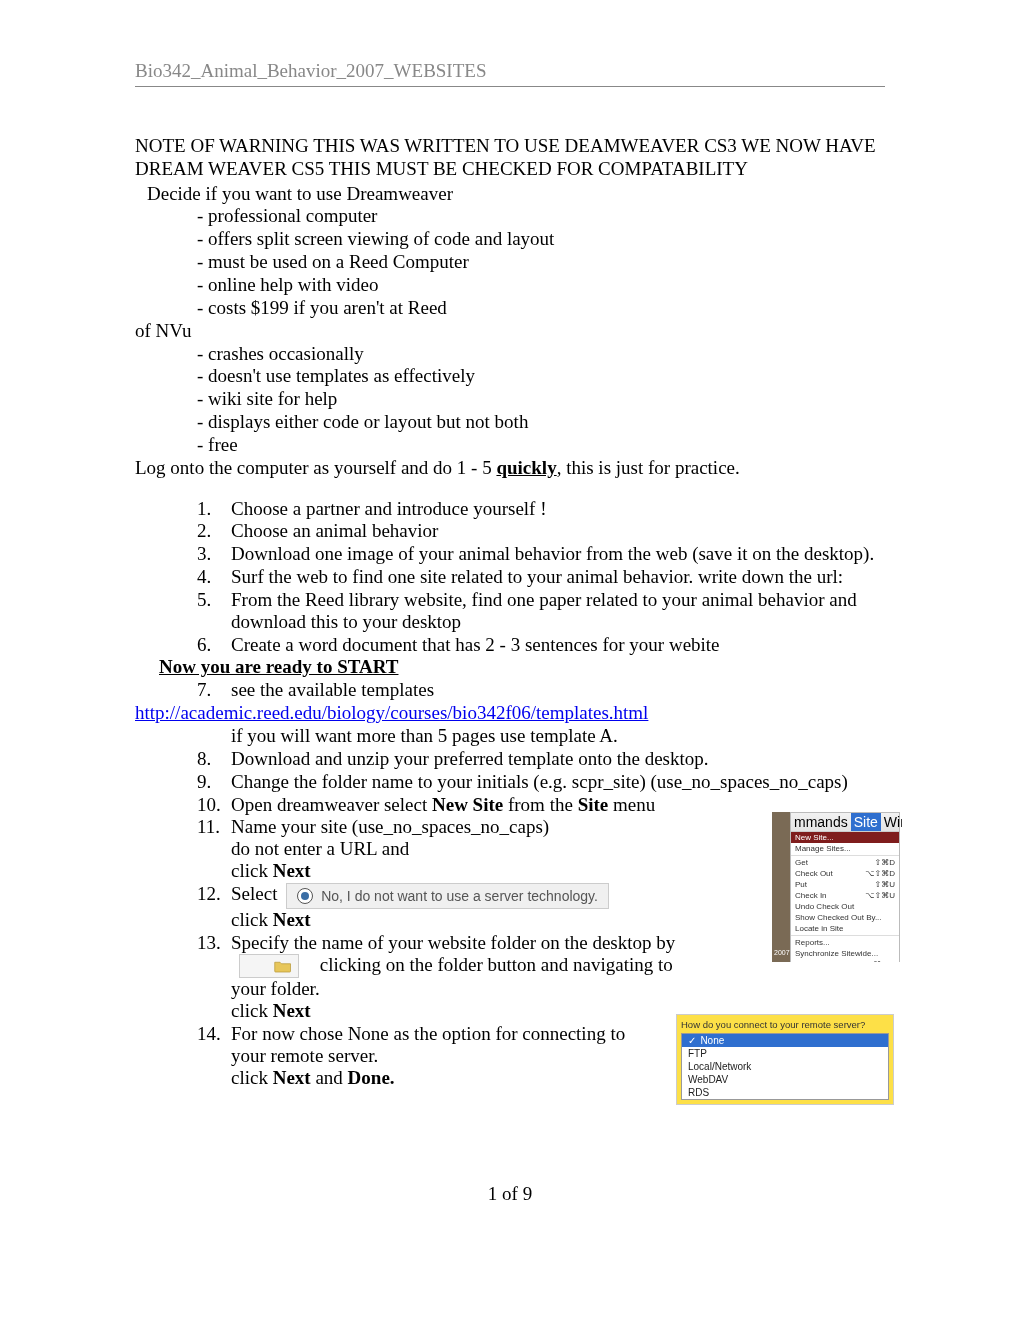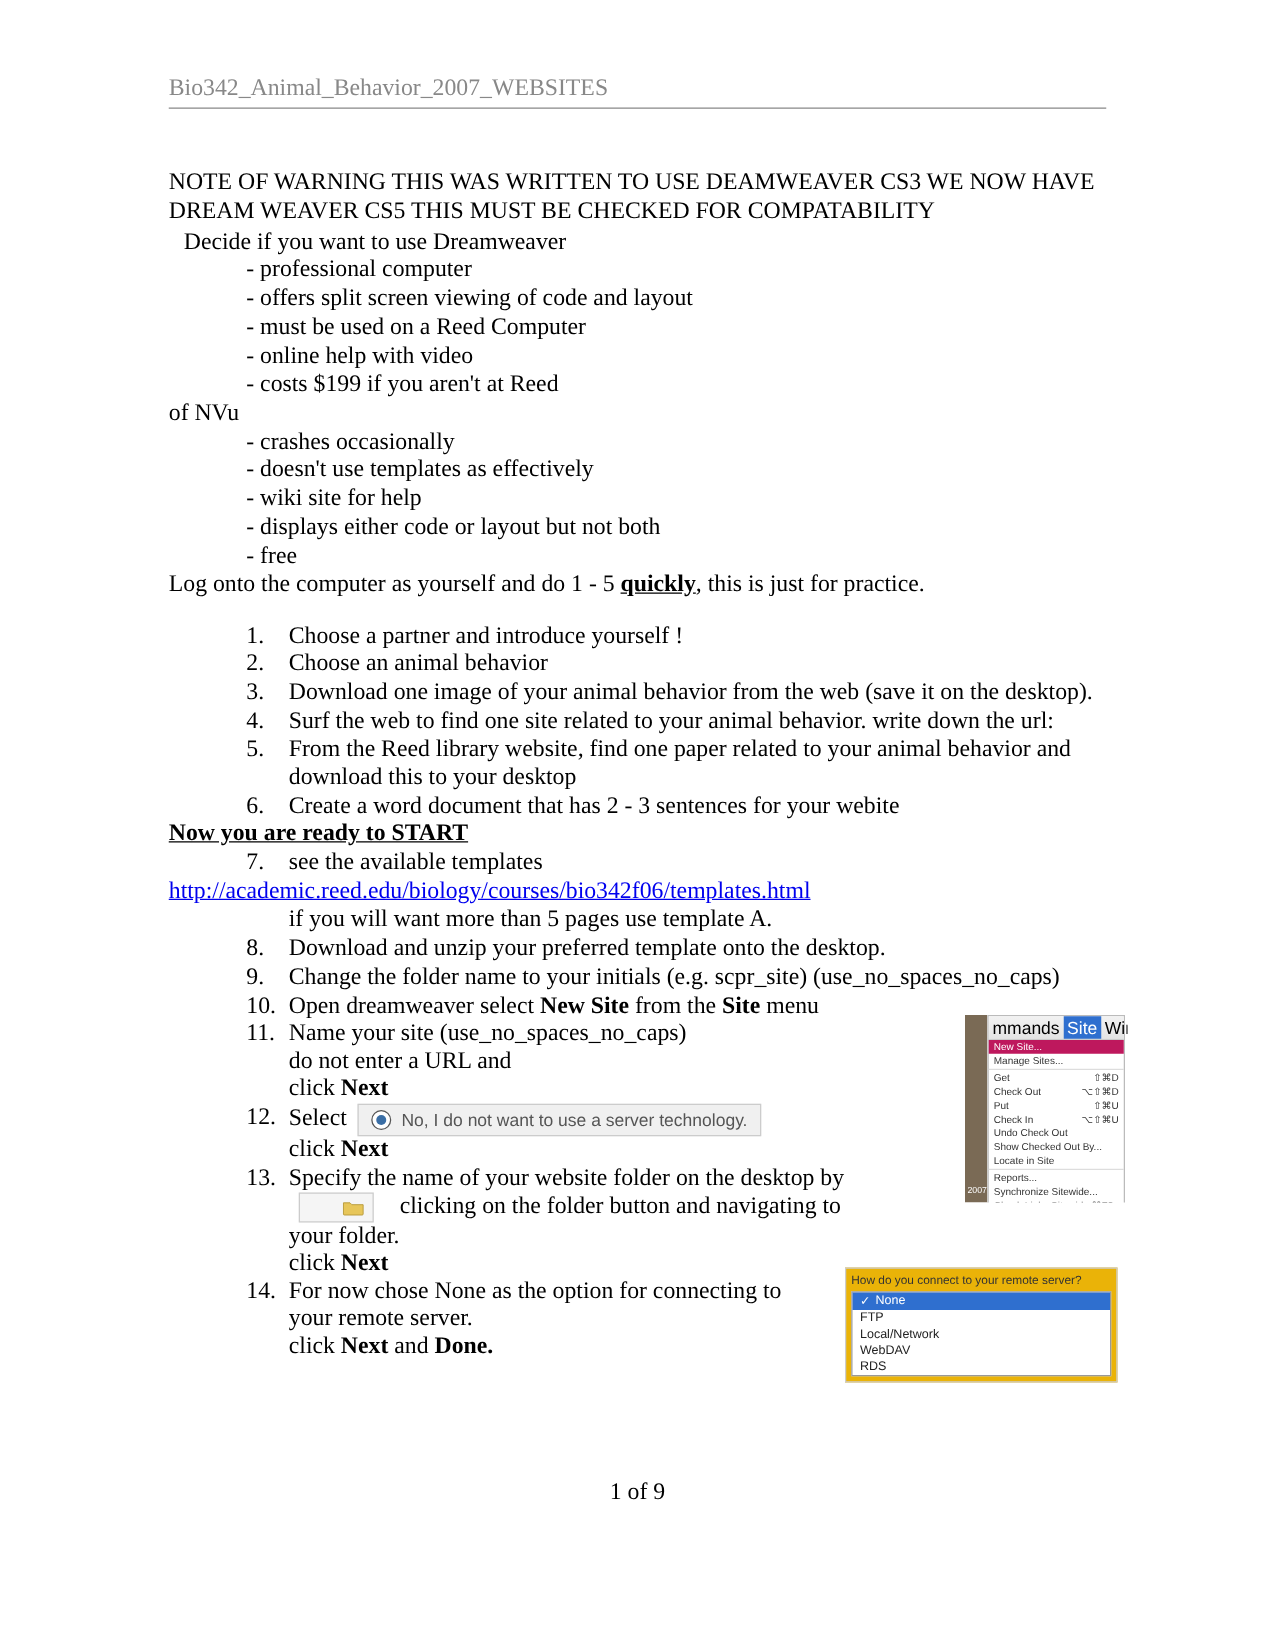--- a/index.html
+++ b/index.html
@@ -20,21 +20,21 @@
       font-size: 19px;
       padding-bottom: 4px;
       border-bottom: 1px solid #888;
       margin-bottom: 48px;
     }
     .warning { line-height: 1.2; margin-bottom: 2px; }
     .indent1 { padding-left: 12px; }
     .indent2 { padding-left: 62px; }
     .ln { line-height: 1.15; margin-bottom: 1px; }
     .quickly { font-weight: bold; text-decoration: underline; }
-    .start-heading { font-weight: bold; text-decoration: underline; }
+    .start-heading { font-weight: bold; text-decoration: underline; margin-left: 24px; }
     .link { color: #0000EE; text-decoration: underline; }
     ol.steps {
       list-style: none;
       padding-left: 62px;
     }
     ol.steps > li {
       position: relative;
       padding-left: 34px;
       line-height: 1.15;
       margin-bottom: 1px;
@@ -102,21 +102,21 @@
     }
     .sitemenu .menubar {
       display: flex;
       background: linear-gradient(#f2f2f2,#e4e4e4);
       border-bottom: 1px solid #ccc;
       font-size: 14px;
     }
     .sitemenu .menubar span { padding: 1px 3px; }
     .sitemenu .menubar .hl { background: #2f6fcf; color: #fff; }
     .sitemenu .item { padding: 1px 4px; color: #333; display:flex; justify-content:space-between; }
-    .sitemenu .item.hl { background: #be185d; color: #fff; }
+    .sitemenu .item.hl { background: #7f1d1d; color: #fff; }
     .sitemenu .sep { border-top: 1px solid #ddd; margin: 1px 0; }
     .sitemenu-wrap {
       position: absolute;
       right: 118px; top: 812px;
       width: 130px; height: 150px;
       overflow: hidden;
     }
     .sitemenu-bgstrip {
       position:absolute; left:0; top:0; bottom:0; width:18px;
       background: #7a6a55;
@@ -126,21 +126,21 @@
       font-size:7px; color:#fff; font-family: Arial;
     }
 
     .connect-panel {
       position: absolute;
       right: 126px;
       top: 1014px;
       width: 218px;
       font-family: "Lucida Grande", Arial, sans-serif;
       font-size: 10px;
-      background: #eab308;
+      background: #fde047;
       border: 1px solid #ccc;
       padding: 4px;
     }
     .connect-panel .q { color: #333; margin-bottom: 3px; font-size: 9.5px; }
     .connect-panel .dropdown {
       background: #fff;
       border: 1px solid #999;
       font-size: 10px;
     }
     .connect-panel .dropdown .opt {

